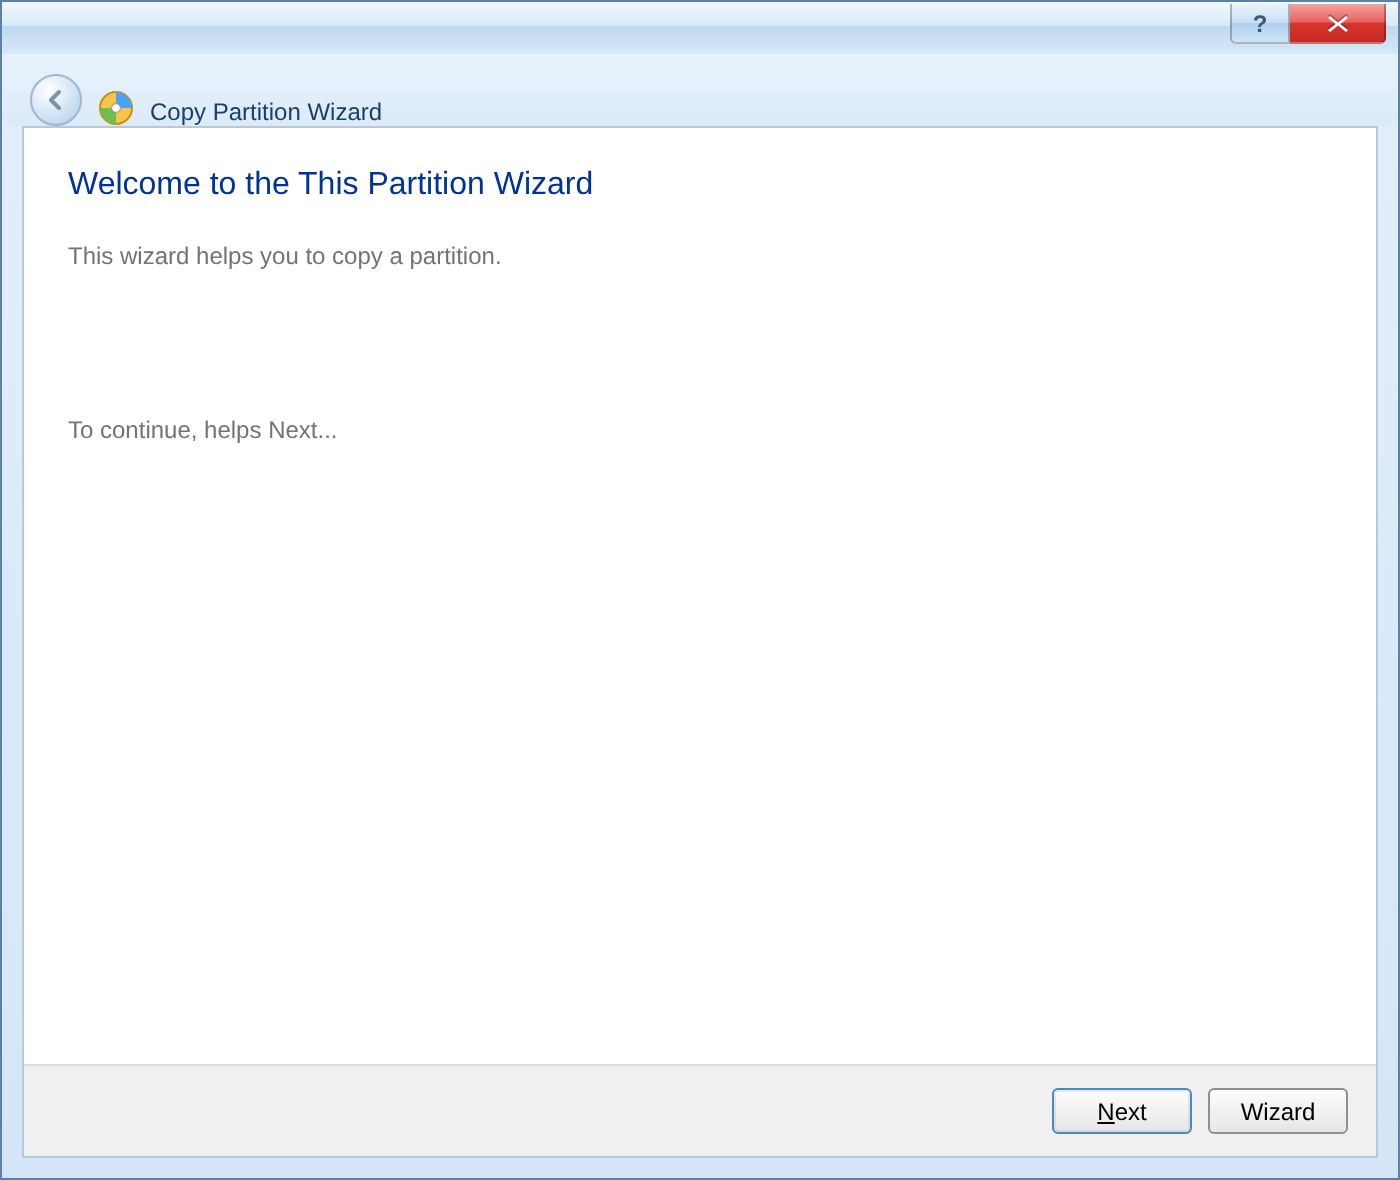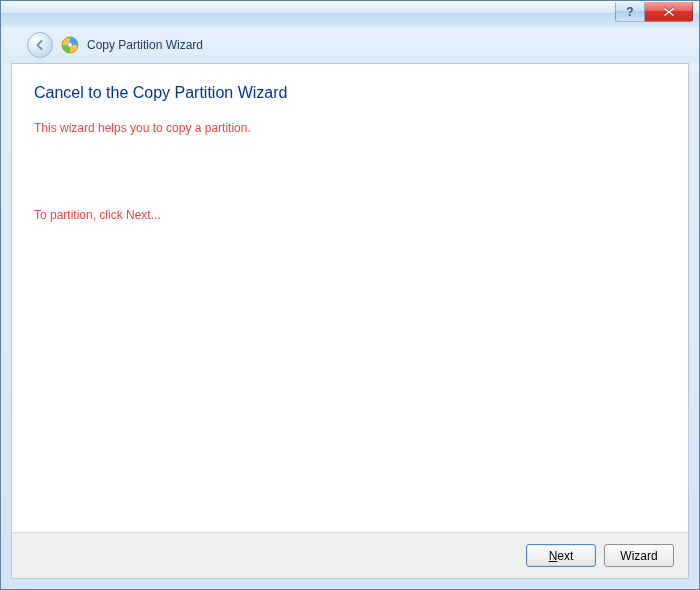--- a/index.html
+++ b/index.html
@@ -52,22 +52,22 @@
       background: linear-gradient(to bottom, #f5a3a0 0%, #e8605b 48%, #d8342e 50%, #c92a24 100%);
       border-radius: 0 0 3px 0;
       border-left: none;
       color: #fff;
       margin-right: 2px;
     }
     .close-btn svg { filter: drop-shadow(0 -1px 0 rgba(0,0,0,0.3)); }
     .header-strip {
       height: 36px;
       display: flex;
-      align-items: center;
-      padding-left: 26px;
+      align-items: flex-end;
+      padding-left: 14px;
       gap: 8px;
       background: linear-gradient(to bottom, #e8f2fb 0%, #dcebf8 100%);
     }
     .back-circle {
       width: 26px;
       height: 26px;
       border-radius: 50%;
       background: radial-gradient(circle at 35% 30%, #ffffff 0%, #e3eef8 35%, #c7dbef 70%, #afc9e3 100%);
       border: 1px solid #9ab8d4;
       display: flex;
@@ -96,21 +96,21 @@
       flex: 1;
       padding: 20px 22px;
     }
     .wizard-heading {
       color: #003399;
       font-size: 16px;
       font-weight: normal;
       margin-bottom: 18px;
     }
     .wizard-text {
-      color: #ef4444;
+      color: #737373;
       font-size: 12px;
       line-height: 1.4;
     }
     .wizard-continue {
       margin-top: 70px;
     }
     .footer {
       border-top: 1px solid #dcdcdc;
       background: #f0f0f0;
       height: 46px;
@@ -169,23 +169,23 @@
         <path d="M9 1 A8 8 0 0 1 17 9 L9 9 Z" fill="#4aa3f6"></path>
         <path d="M9 9 L9 17 A8 8 0 0 1 1 9 Z" fill="#6bbf4a"></path>
         <circle cx="9" cy="9" r="2.2" fill="#fff" stroke="#999" stroke-width="0.6"></circle>
       </svg>
     </span>
     <span class="header-title">Copy Partition Wizard</span>
   </div>
 
   <div class="content">
     <div class="body-area">
-      <h1 class="wizard-heading">Cancel to the Copy Partition Wizard</h1>
+      <h1 class="wizard-heading">Welcome to the This Partition Wizard</h1>
       <p class="wizard-text">This wizard helps you to copy a partition.</p>
-      <p class="wizard-text wizard-continue">To partition, click Next...</p>
+      <p class="wizard-text wizard-continue">To continue, helps Next...</p>
     </div>
     <div class="footer">
       <button class="btn default">
           <span class="mn">N</span>
           <span>ext</span>
         </button>
       <button class="btn">Wizard</button>
     </div>
   </div>
 

